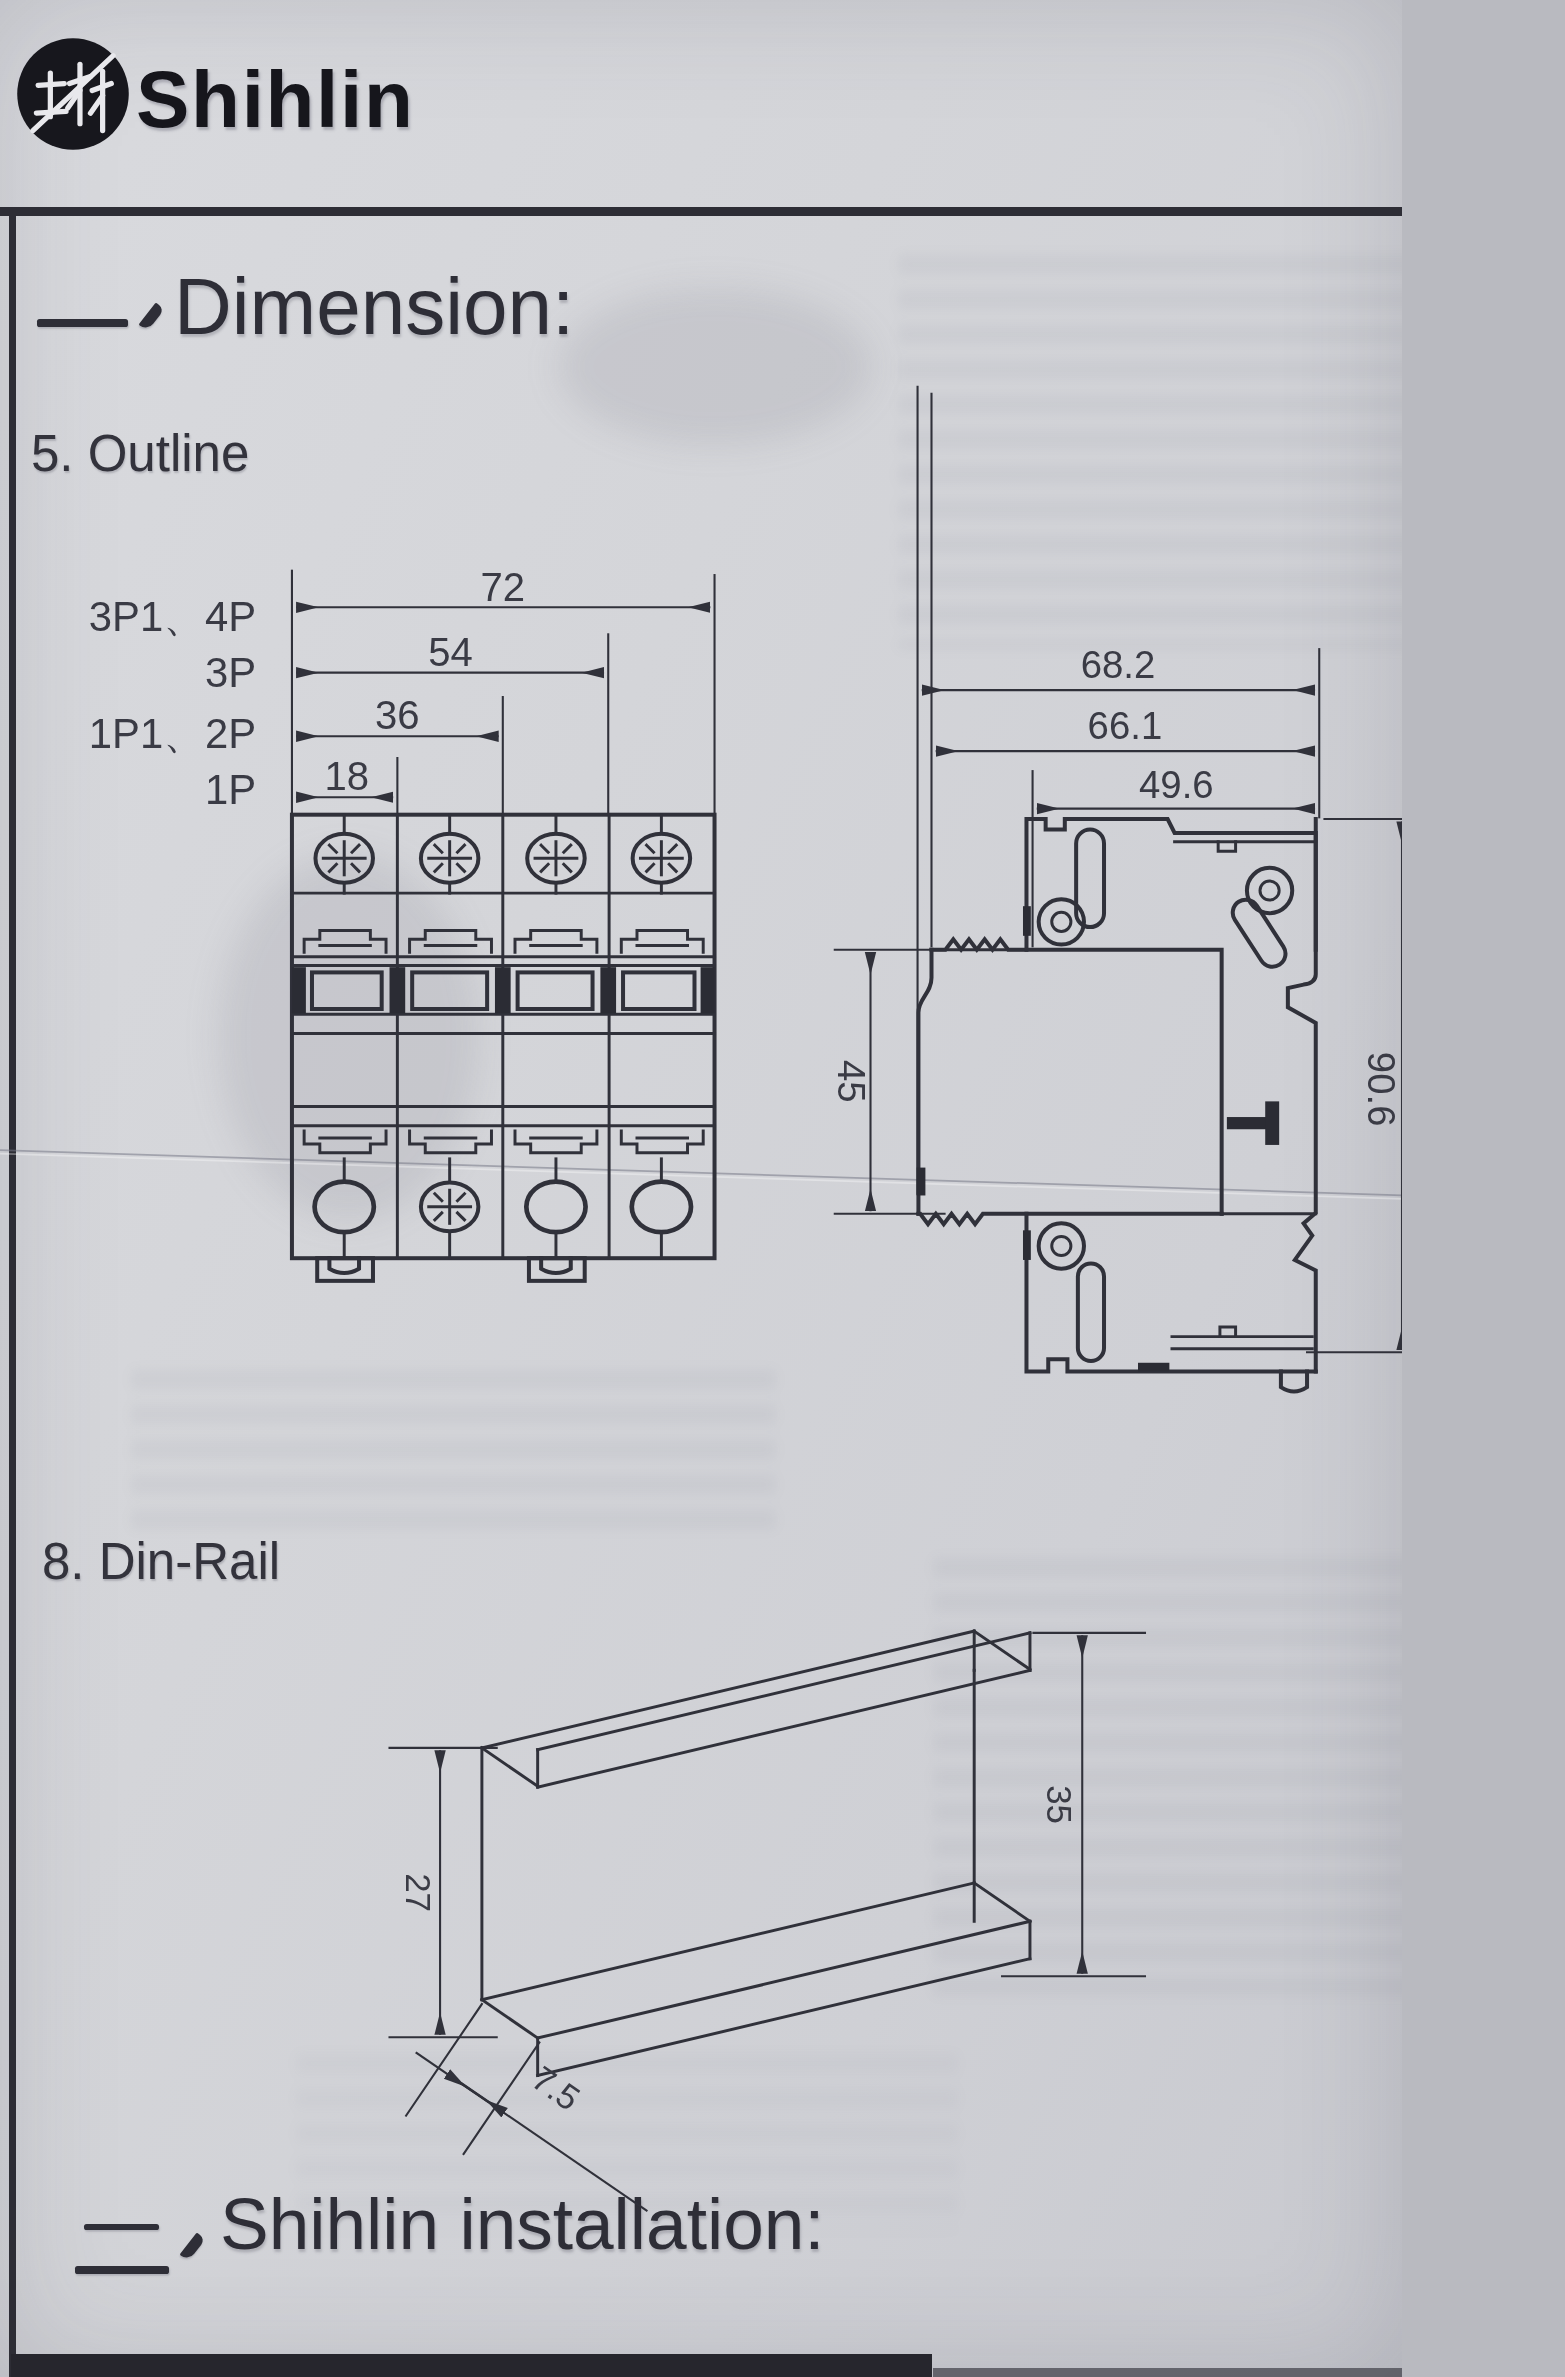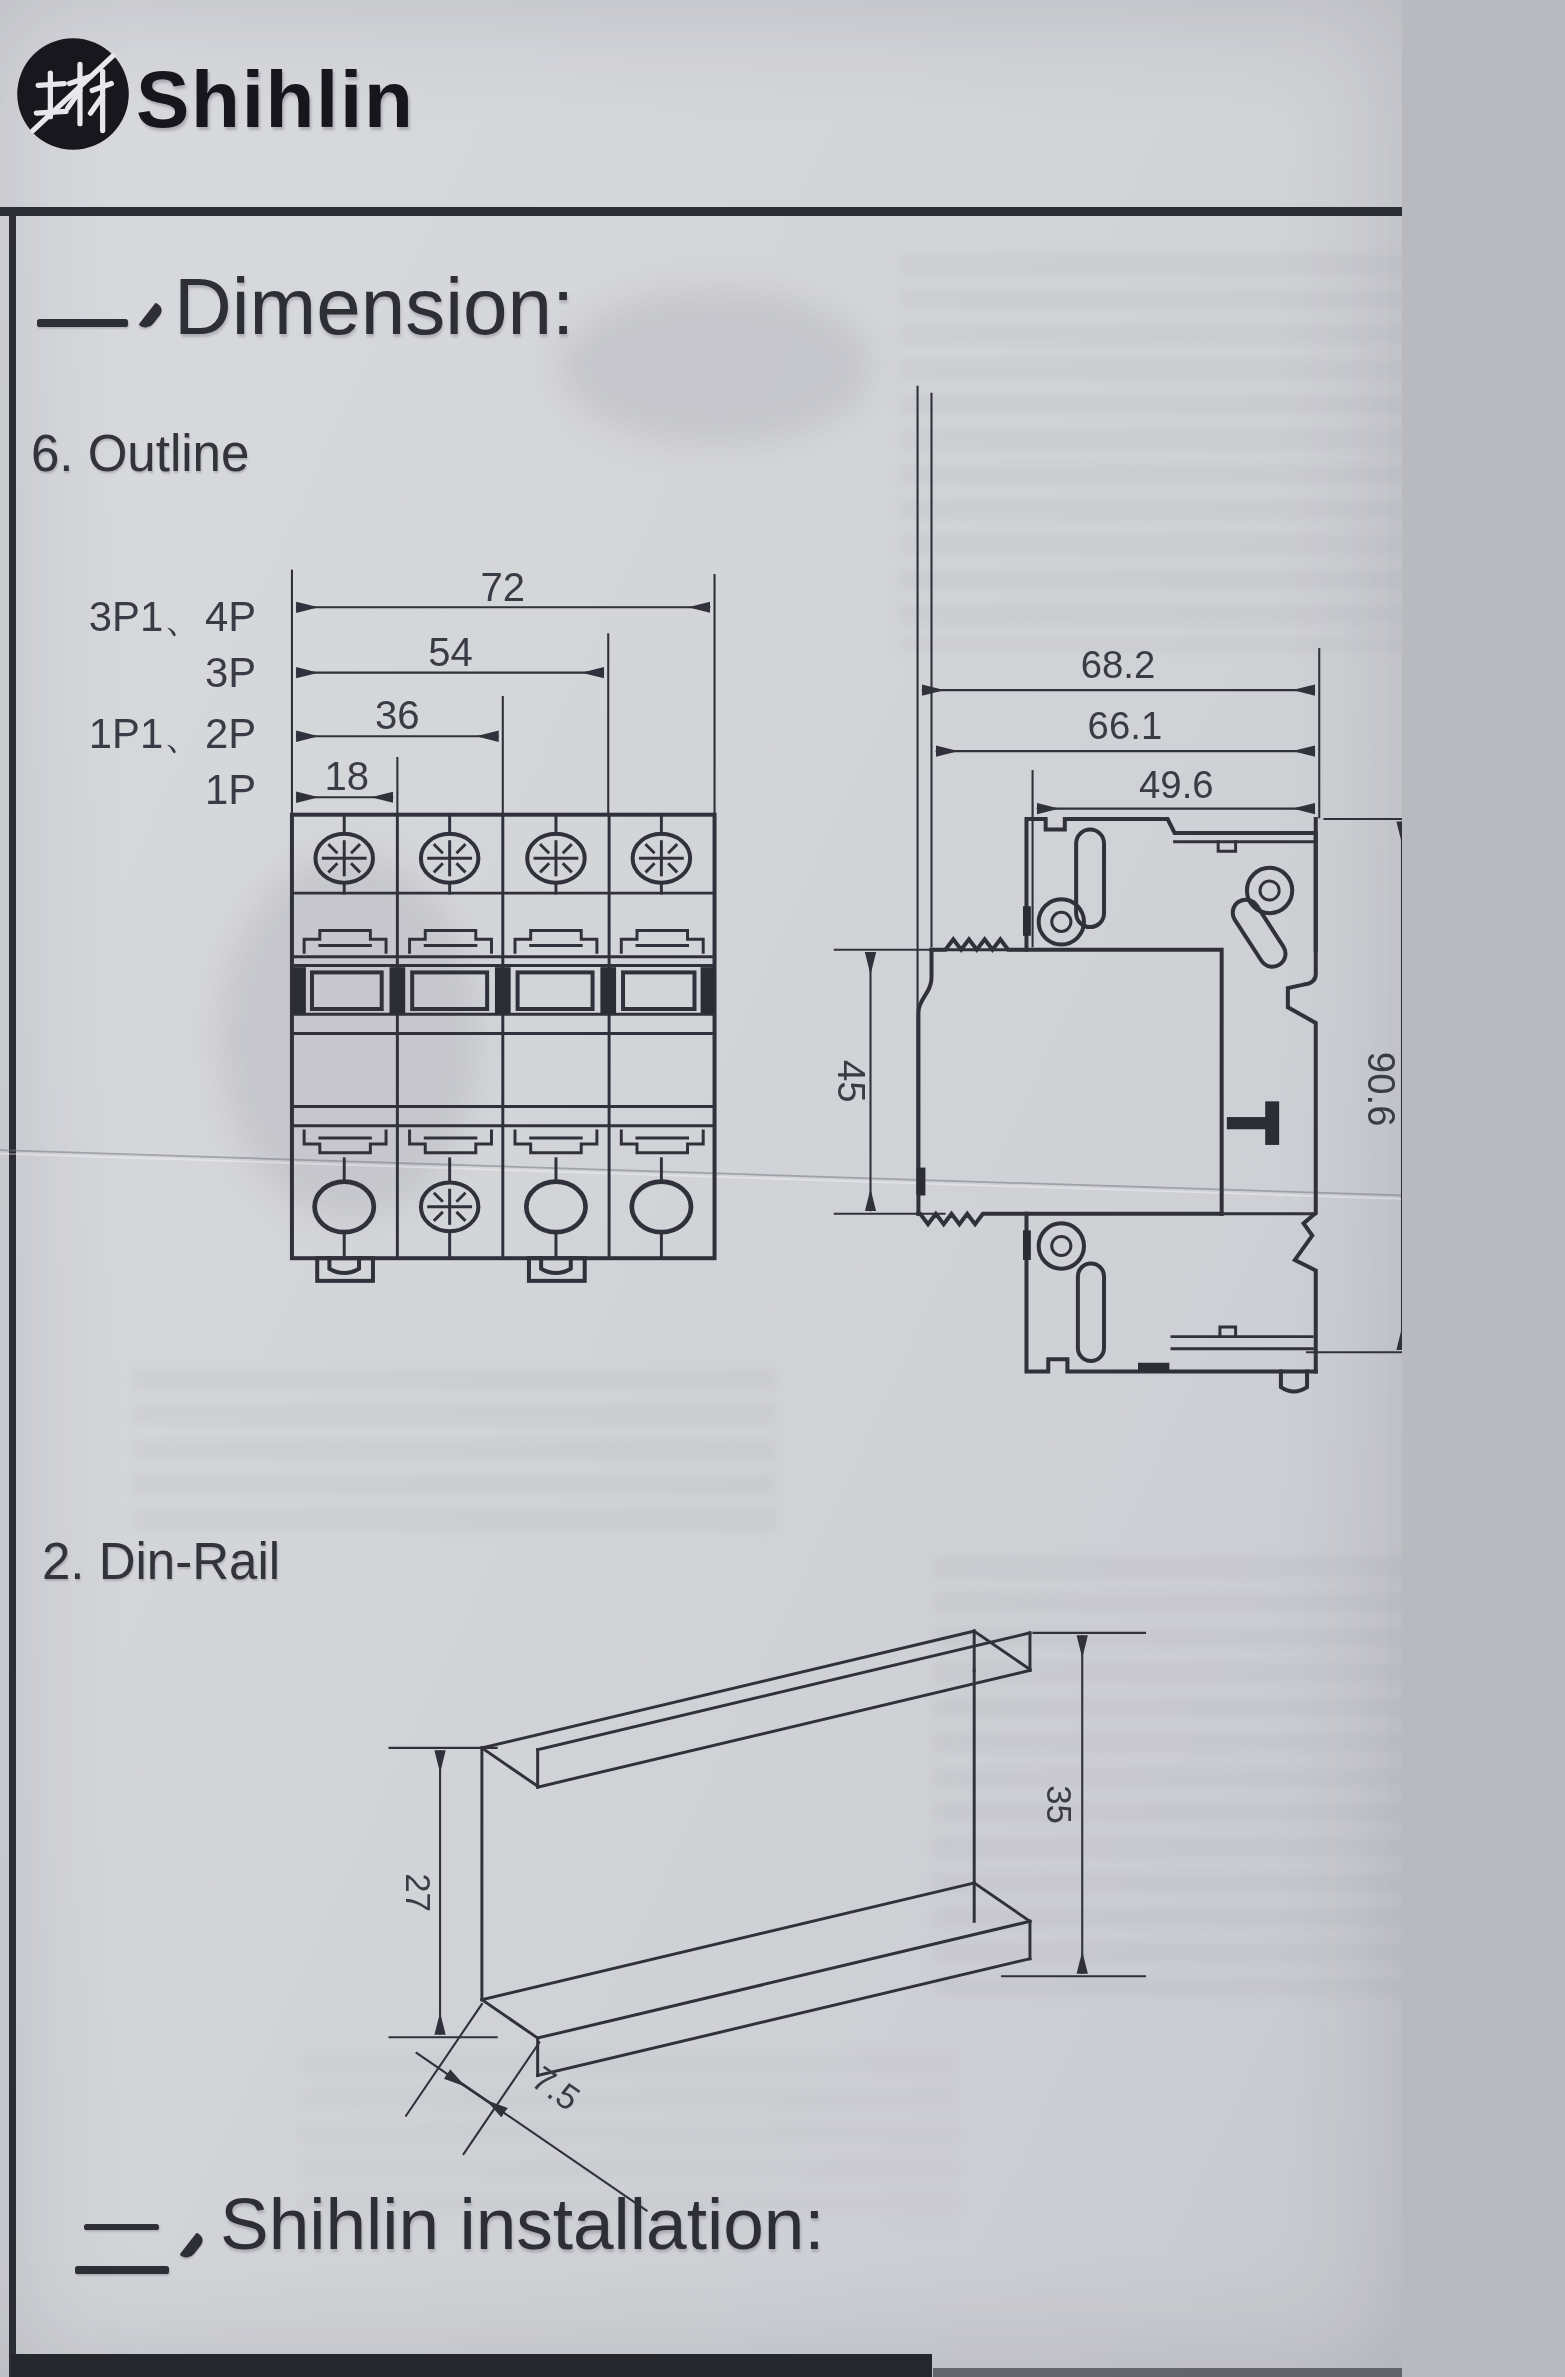--- a/index.html
+++ b/index.html
@@ -79,23 +79,23 @@
   <div class="abs border-right"></div>
   <div class="abs bar-bottom"></div>
   <div class="abs bar-bottom2"></div>
 
   <div aria-label="一、">
     <div class="cn-bar" style="left:37px;top:319px;width:91px;height:7.8px;"></div>
     <div class="cn-comma" style="left:146px;top:303px;"></div>
   </div>
   <div class="abs h1" style="left:174px;top:261px;text-align:center;">Dimension:</div>
 
-  <div class="abs h2" style="left:31px;top:424px;">6. Outline</div>
-
-  <div class="abs h2" style="left:42px;top:1532px;">2. Din-Rail</div>
+  <div class="abs h2" style="left:31px;top:424px;">5. Outline</div>
+
+  <div class="abs h2" style="left:42px;top:1532px;">8. Din-Rail</div>
 
   <div aria-label="二、">
     <div class="cn-bar" style="left:84px;top:2224px;width:75px;height:6.1px;"></div>
     <div class="cn-bar" style="left:75px;top:2266px;width:94px;height:7.8px;"></div>
     <div class="cn-comma" style="left:187px;top:2233px;"></div>
   </div>
   <div class="abs h1" style="left:220px;top:2182px;font-size:73px;">Shihlin installation:</div>
 
   <svg class="art" width="1565" height="2377" viewBox="0 0 1796 2728">
     <defs>

